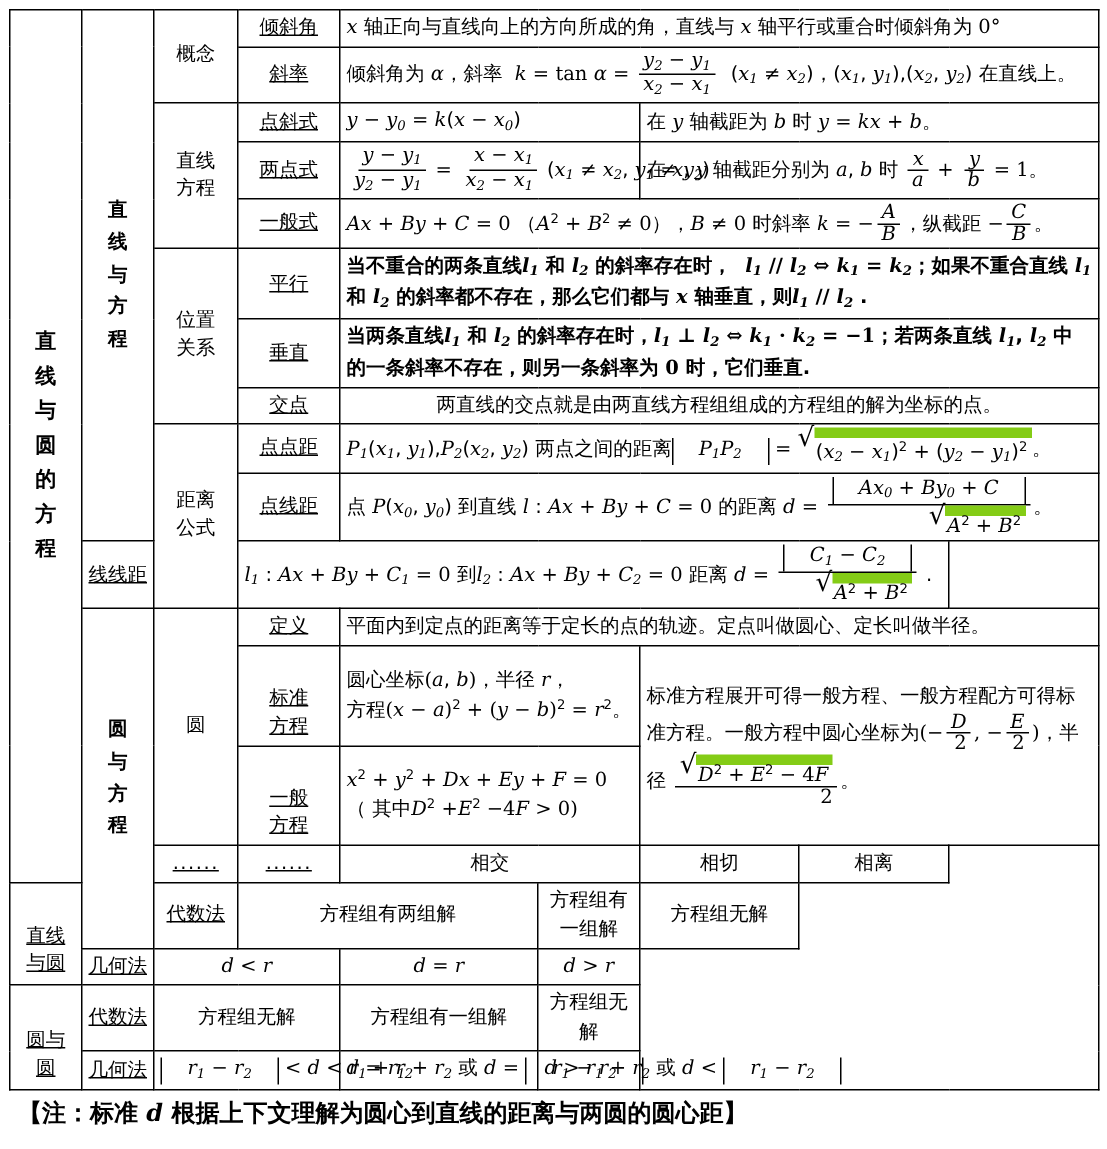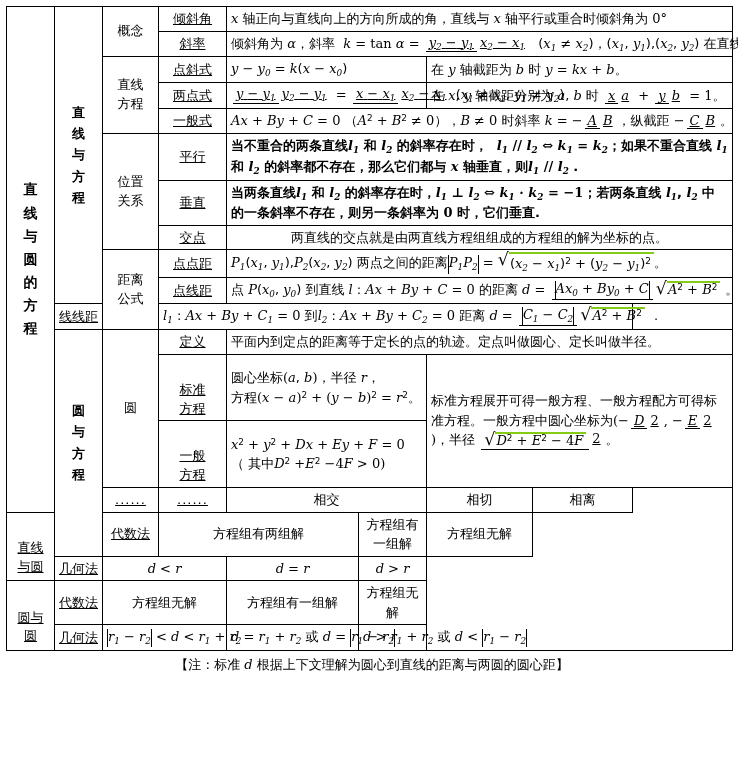--- a/index.html
+++ b/index.html
@@ -65,42 +65,41 @@
     text-align:left;
     padding:4px 6px;
   }
   .content.center{text-align:center;}
   
   .m{font-family:"DejaVu Serif","Liberation Serif",serif;font-style:italic;}
   .mu{font-family:"DejaVu Serif","Liberation Serif",serif;font-style:normal;}
   sub{font-size:.68em;vertical-align:-0.3em;font-style:italic;}
   sup{font-size:.68em;vertical-align:0.5em;font-style:normal;}
   .frac{
-    display:inline-flex;flex-direction:row;align-items:flex-start;
-    vertical-align:middle;margin:0 2px;line-height:1.05;text-decoration:underline;
+    display:inline-flex;flex-direction:column;align-items:flex-end;
+    vertical-align:middle;margin:0 2px;line-height:1.05;
   }
   .frac .num{padding:0 3px;border-bottom:1px solid #000;}
   .frac .den{padding:0 3px;}
   .sqrt{display:inline-flex;align-items:stretch;vertical-align:middle;}
   .sqrt .rad{
     font-family:"DejaVu Serif",serif;font-size:1.35em;line-height:1;
     transform:translateY(-1px);
   }
-  .sqrt .body{border-top:2px solid #84cc16;padding:0 3px 0 1px;}
+  .sqrt .body{border-top:7px solid #84cc16;padding:0 3px 0 1px;}
   .abs{
     display:inline-block;border-left:1px solid #000;border-right:1px solid #000;
-    padding:0 0;line-height:1.3;
+    padding:0 17px;line-height:1.3;
   }
   .note{
     margin-top:5px;
-    font-size:13px;
-    font-weight:normal;
+    font-size:16px;
+    font-weight:bold;
     padding-left:6px;
     white-space:nowrap;
-    text-align:center;
   }
   .dots{letter-spacing:1px;font-size:12px;}
   .nowrapline{white-space:nowrap;}
   .ln{line-height:1.9;font-weight:bold;}
 </style>
 </head>
 <body>
 
 <div class="sheet">
 <table class="grid">

